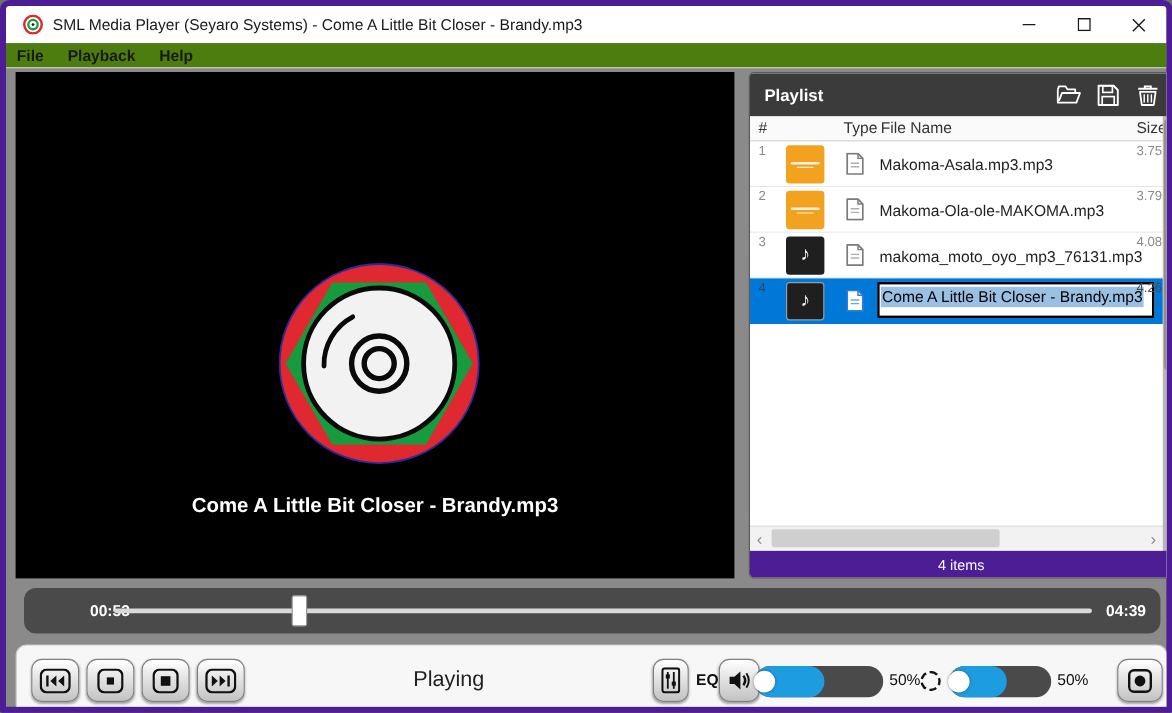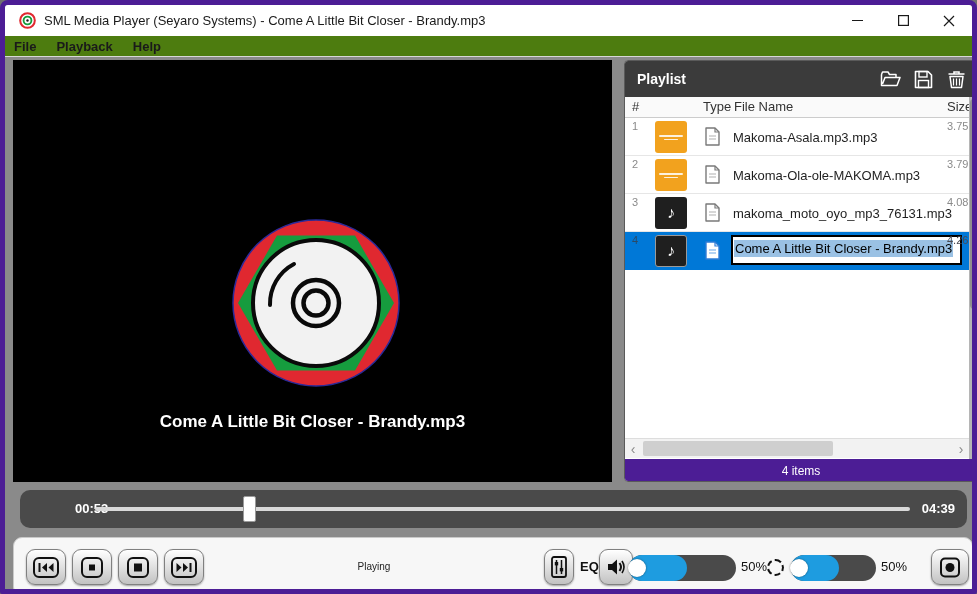--- a/index.html
+++ b/index.html
@@ -81,21 +81,21 @@
                 border:1px solid #9a9a9a; border-radius:2px; }
 
   
   .controlbar { position:absolute; left:8px; top:532px; width:960px; height:59px; background:#f7f7f7;
                 border:1px solid #c9c9c9; border-radius:9px; }
   .tbtn { position:absolute; top:11px; width:40px; height:36px; border-radius:9px;
           background:linear-gradient(#ffffff,#c2c2c2); border:1px solid #808080;
           box-shadow:inset 0 1px 0 #fff, 0 1px 2px rgba(0,0,0,.35);
           display:flex; align-items:center; justify-content:center; }
   .status { position:absolute; left:290px; top:0; width:140px; height:100%; display:flex;
-            align-items:center; justify-content:center; font-size:10px; color:#222; }
+            align-items:center; justify-content:center; font-size:18px; color:#222; }
   .eq-label { position:absolute; left:566px; top:21px; font-size:13px; font-weight:700; color:#111;text-align:center; }
   .vslider { position:absolute; top:17px; height:26px; background:#4a4a4a; border-radius:13px; }
   .vslider .fill { position:absolute; left:0; top:0; height:26px; background:#1e9ce0; border-radius:13px; }
   .vslider .knob { position:absolute; left:-1px; top:4px; width:18px; height:18px; background:#ffffff;
                    border-radius:50%; box-shadow:0 0 2px rgba(0,0,0,.5); }
   .slider1 { left:615px; width:107px; } .slider1 .fill { width:58px; }
   .slider2 { left:777px; width:85px; }  .slider2 .fill { width:48px; }
   .pct { position:absolute; top:21px; font-size:13px; color:#111; }
   .pct1 { left:727px; } .pct2 { left:867px; }
   .balance-knob { position:absolute; left:753px; top:21px; width:17px; height:17px; border-radius:50%;

